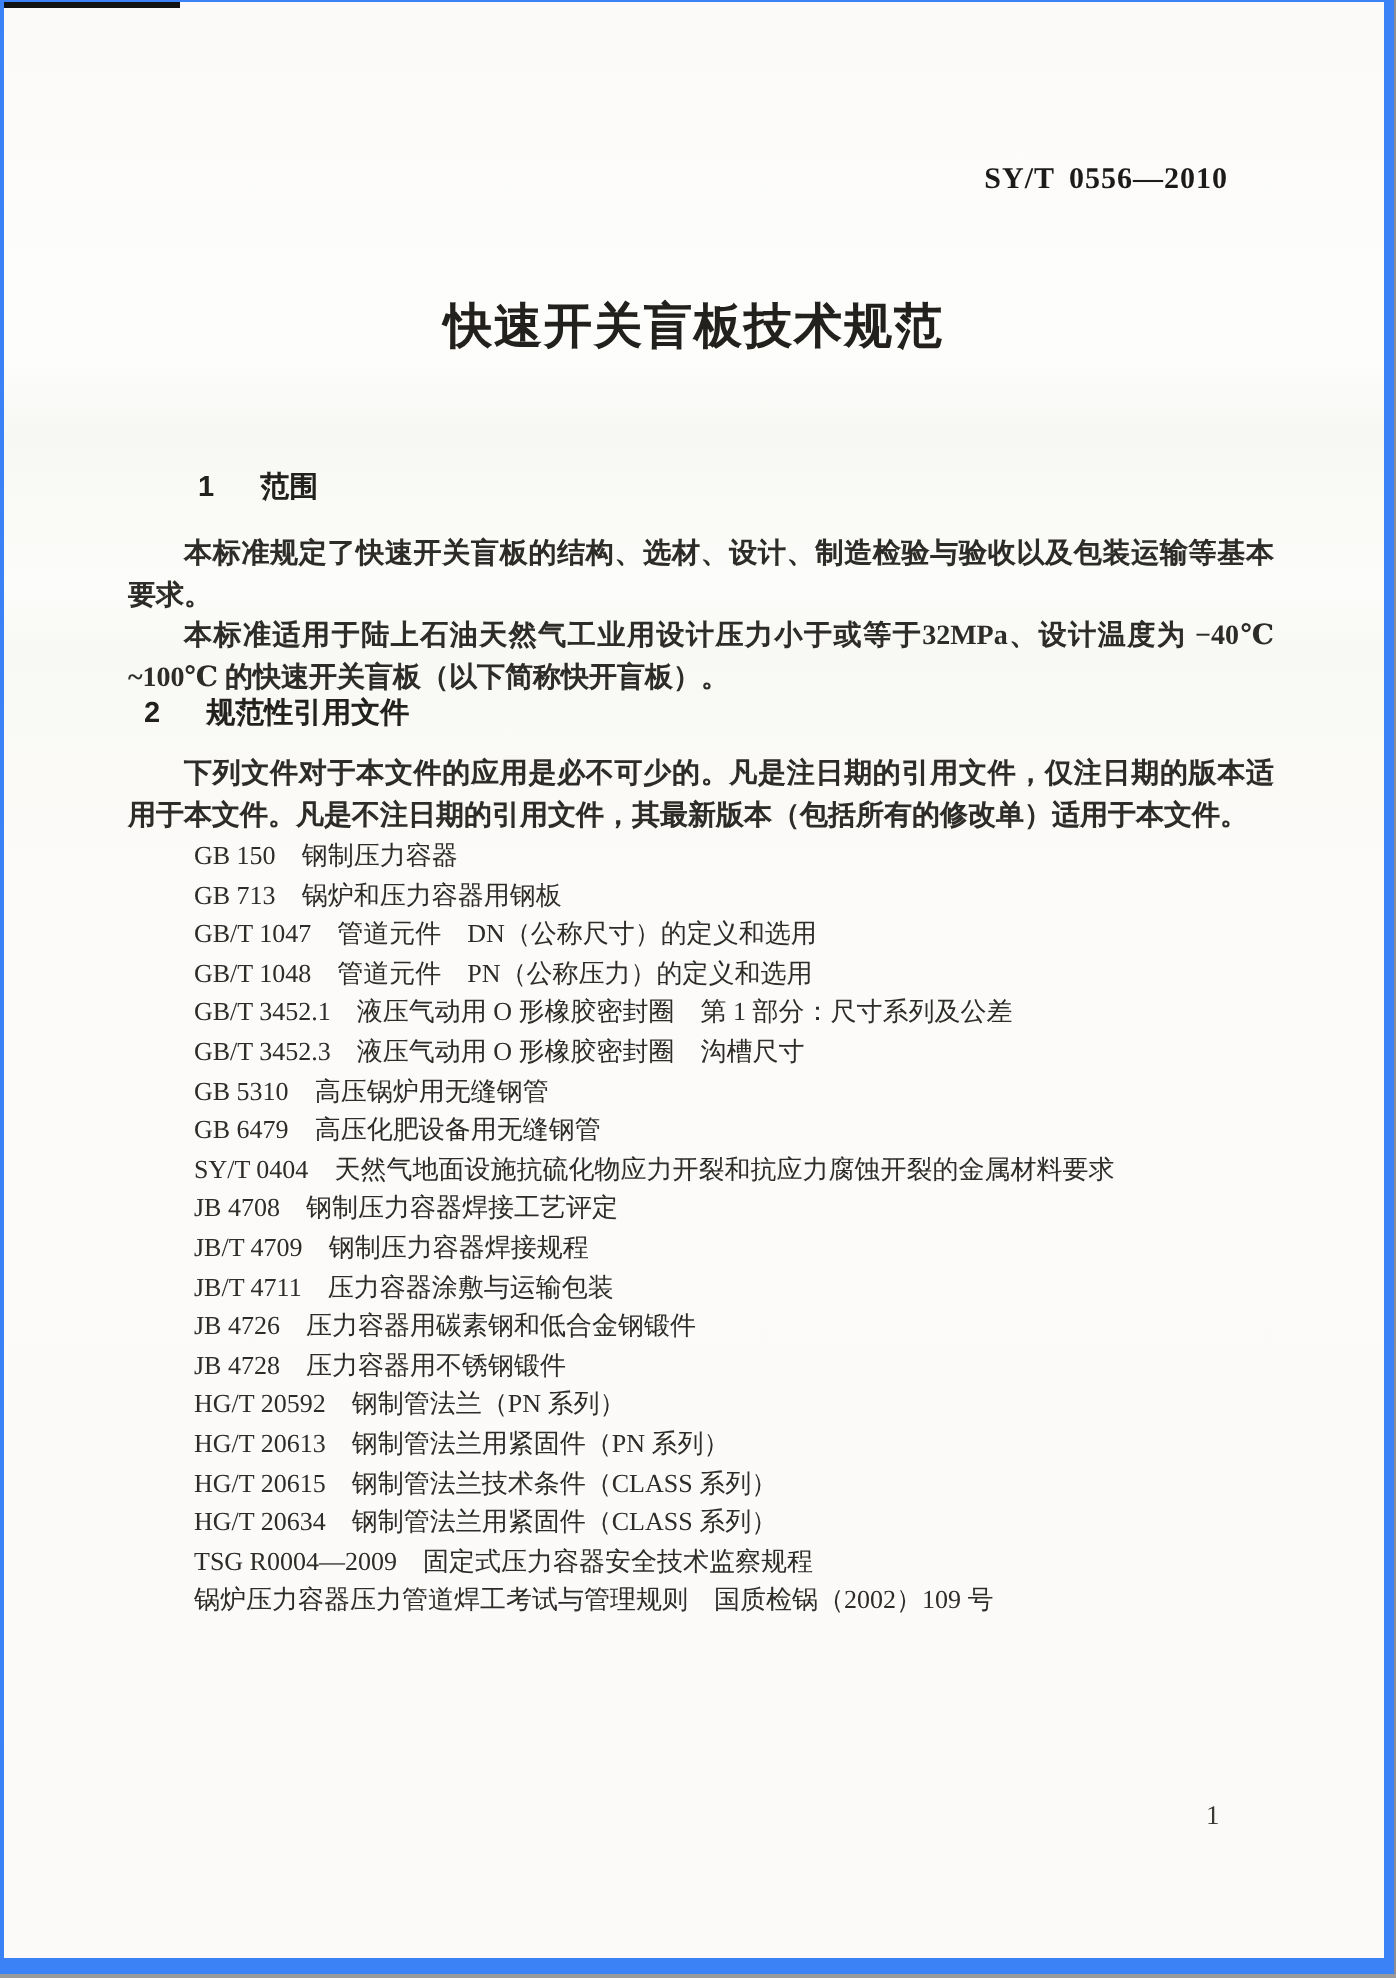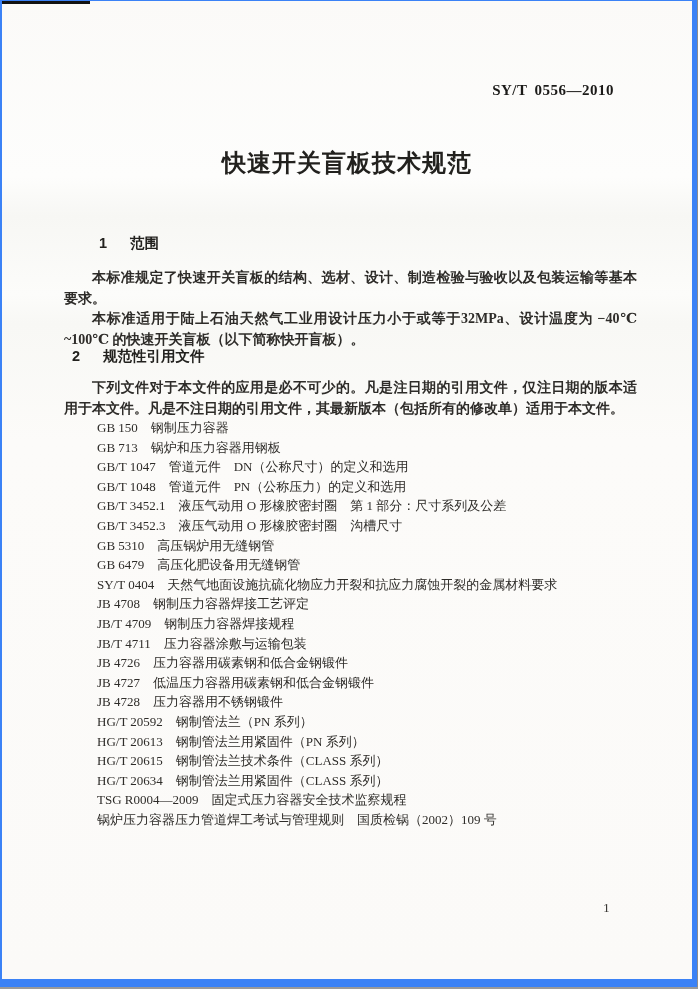--- a/index.html
+++ b/index.html
@@ -192,23 +192,20 @@
         </div>
 
         <div class="ref-item">
           <span class="ref-code">JB/T 4711</span><span class="ref-title">压力容器涂敷与运输包装</span>
         </div>
 
         <div class="ref-item">
           <span class="ref-code">JB 4726</span><span class="ref-title">压力容器用碳素钢和低合金钢锻件</span>
         </div>
 
-        <div class="ref-item">
-          <span class="ref-code">JB 4727</span><span class="ref-title">低温压力容器用碳素钢和低合金钢锻件</span>
-        </div>
 
         <div class="ref-item">
           <span class="ref-code">JB 4728</span><span class="ref-title">压力容器用不锈钢锻件</span>
         </div>
 
 
 
         <div class="ref-item">
           <span class="ref-code">HG/T 20592</span><span class="ref-title">钢制管法兰（PN 系列）</span>
         </div>

